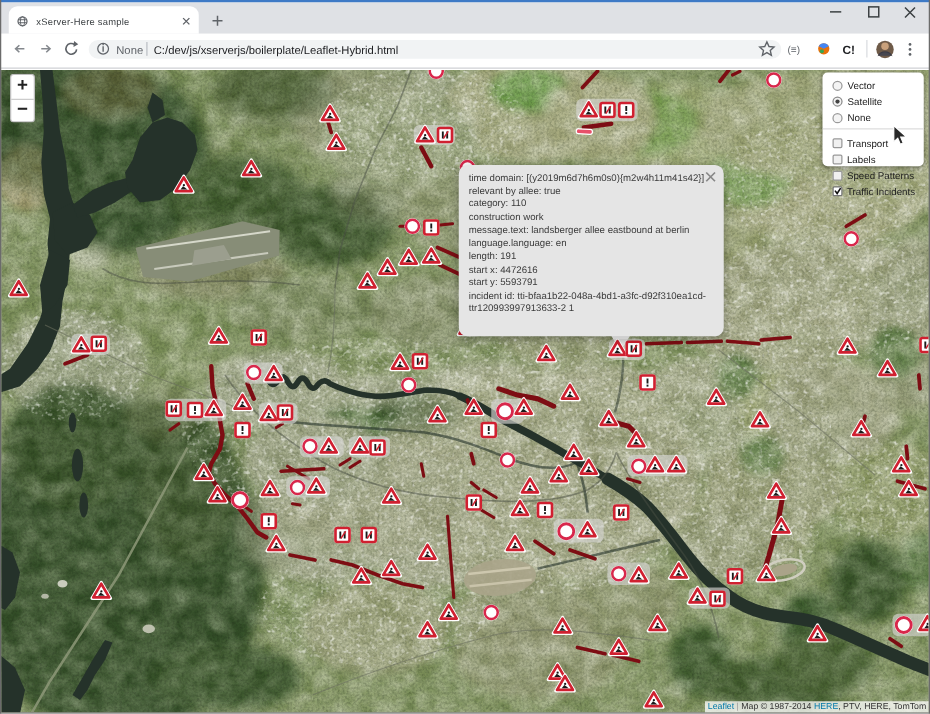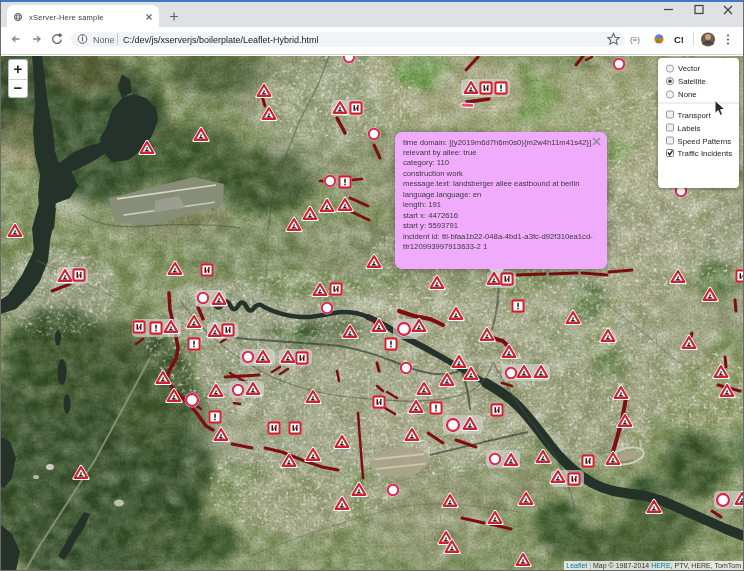--- a/index.html
+++ b/index.html
@@ -8,22 +8,22 @@
 #tab{position:absolute;left:7px;top:5px;width:152px;height:22px;background:#fff;border-radius:7px 7px 0 0}
 #tabtitle{position:absolute;left:29px;top:12.5px;font-size:7.5px;color:#3c4043;letter-spacing:0.2px}
 #toolbar{position:absolute;left:0;top:27px;width:100%;height:28px;background:#fff;border-bottom:1px solid #d0d1d5}
 #pill{position:absolute;left:71px;top:32px;width:554px;height:14.5px;background:#f1f3f4;border-radius:8px}
 #urltext{position:absolute;left:123px;top:35px;font-size:9px;color:#202124}
 #dateitext{position:absolute;left:93px;top:35px;font-size:9px;color:#5f6368}
 #map{position:absolute;left:1px;top:56px;width:742px;height:514px;overflow:hidden;background:#7e8a6b}
 #zoomctl{position:absolute;left:7px;top:3px;width:20px;height:39px;background:#fff;border:1px solid rgba(0,0,0,0.25);border-radius:3px;z-index:30}
 #zoomctl .zb{width:100%;height:19px;text-align:center;font-weight:bold;font-size:15px;line-height:18px;color:#222}
 #zoomctl .sep{height:1px;background:#ccc}
-#layers{position:absolute;left:657px;top:2px;width:81px;height:130px;background:#fff;border-radius:4px;box-shadow:0 1px 4px rgba(0,0,0,0.4);z-index:30;font-size:7.8px;color:#222}
-#popup{position:absolute;left:394px;top:76px;width:212px;height:137px;background:#f0abfc;border-radius:7px;box-shadow:0 2px 8px rgba(0,0,0,0.3);z-index:25}
+#layers{position:absolute;left:657px;top:2px;width:81px;height:75px;background:#fff;border-radius:4px;box-shadow:0 1px 4px rgba(0,0,0,0.4);z-index:30;font-size:7.8px;color:#222}
+#popup{position:absolute;left:366px;top:76px;width:212px;height:137px;background:#e5e5e5;border-radius:7px;box-shadow:0 2px 8px rgba(0,0,0,0.3);z-index:25}
 #popupcontent{position:absolute;left:8px;top:5.5px;font-size:7.7px;line-height:10.45px;color:#3a3a3a;white-space:nowrap}
 #attrib{position:absolute;right:0;bottom:0;height:9px;background:rgba(255,255,255,0.75);font-size:7px;line-height:9px;color:#333;padding:0 2px;z-index:30}
 #attrib a{color:#0078a8;text-decoration:none}
 </style></head><body>
 <div id="bluestrip"></div>
 <div id="tabbar"></div>
 <div id="tab"></div>
 <svg width="744" height="56" style="position:absolute;left:0;top:0;z-index:5" xmlns="http://www.w3.org/2000/svg">
 
  <g transform="translate(18,17)">

